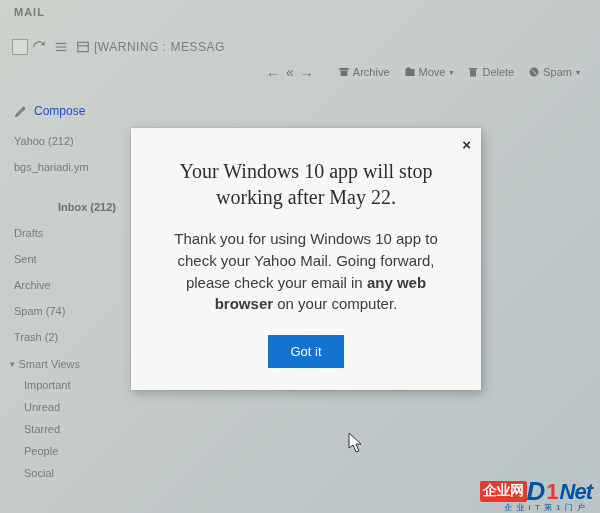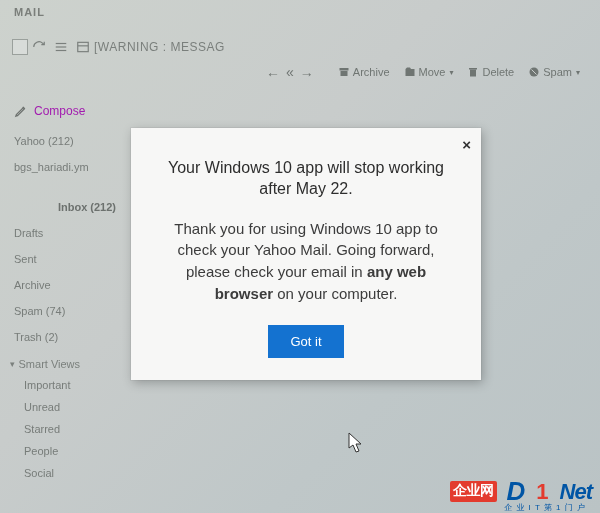--- a/index.html
+++ b/index.html
@@ -53,21 +53,21 @@
     position: absolute;
     left: 0; top: 96px; bottom: 0; width: 120px;
     padding: 4px 0 0 10px;
     font-size: 11px;
     color: #777c79;
   }
   .compose {
     display: flex; align-items: center; gap: 6px;
     padding: 4px 0 10px 4px;
     font-size: 12px;
-    color: #a21caf;
+    color: #1d4ed8;
   }
   .sb-item {
     padding: 7px 4px;
     white-space: nowrap;
     overflow: hidden;
   }
   .sb-item.bold { font-weight: 700; color:#6c716e;text-align:right; }
   .sb-sub { padding: 5px 4px 5px 14px; }
   .sv-head { display:flex; align-items:center; gap:4px; padding: 8px 0 4px 0; font-size:11px; color:#7b807d;}
   .sv-head .tri { font-size: 9px; }
@@ -81,25 +81,26 @@
     padding: 24px 26px 22px 26px;
     text-align: center;
     color: #3a3a3a;
   }
   .modal .close {
     position: absolute; right: 10px; top: 8px;
     font-size: 15px; font-weight: bold; color:#333;
     cursor: pointer;
   }
   .modal h2 {
-    font-size: 16px;
+    font-size: 20px;
     font-weight: 400;
     line-height: 1.3;
     color: #2e2e2e;
     margin: 6px 4px 18px 4px;
+    font-family: Liberation Serif, serif;
   }
   .modal p {
     font-size: 15px;
     line-height: 1.45;
     color: #3c3c3c;
     margin: 0 2px 20px 2px;
   }
   .modal p b { font-weight: 700; }
   .gotit {
     display: inline-block;
@@ -114,21 +115,21 @@
   .cursor {
     position: absolute;
     left: 348px; top: 432px;
     width: 16px; height: 22px;
     pointer-events: none;
   }
   
   .watermark {
     position: absolute;
     right: 8px; bottom: 6px;
-    display: flex; align-items: center; gap: 12px;
+    display: flex; align-items: center; gap: 2px;
     font-weight: 700;
   }
   .wm-box {
     background: #e33b2e; color:#fff; font-size:14px;
     padding: 1px 3px 2px 3px; border-radius: 2px;
     letter-spacing:-.5px;
   }
   .wm-d { font-size: 26px; font-weight:700; color:#0055a5; font-style: italic; margin-left:-2px;}
   .wm-1 { font-size: 22px; color:#e33b2e; font-weight:700; margin: 0 -1px; }
   .wm-net { font-size: 22px; color:#0055a5; font-weight:700; font-style: italic; letter-spacing:-1px;}

